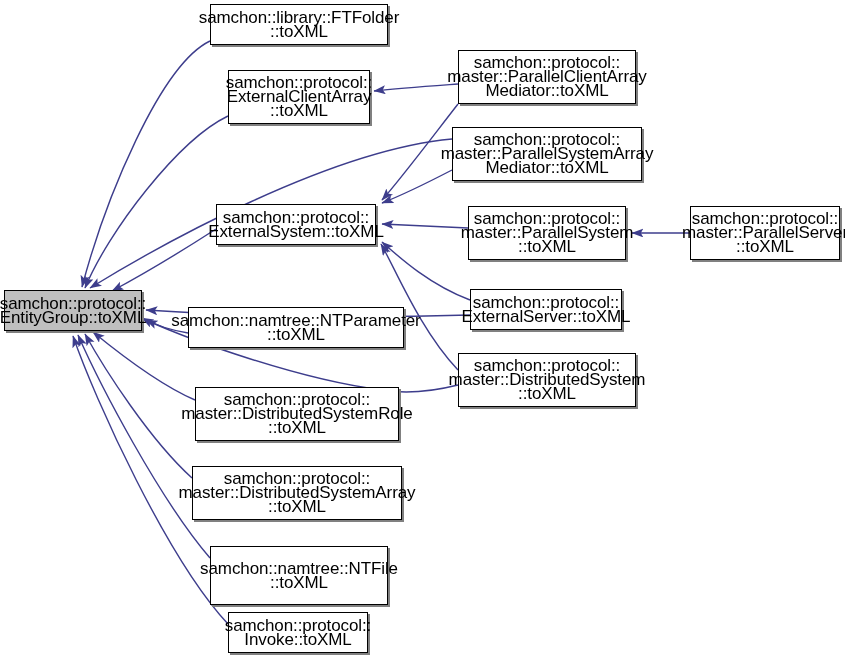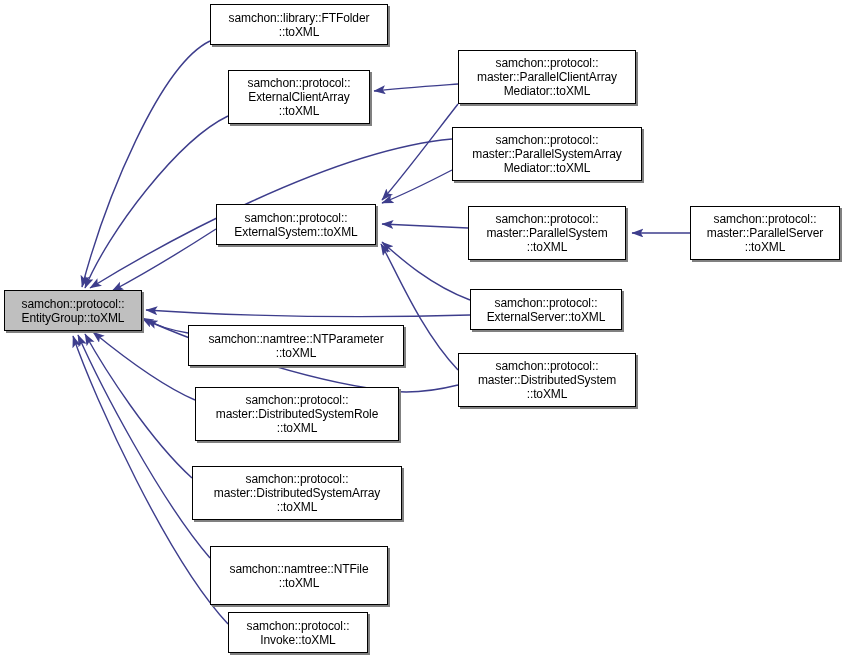--- a/index.html
+++ b/index.html
@@ -33,21 +33,21 @@
     align-items: center;
     justify-content: center;
     text-align: center;
     z-index: 5;
   }
   .node-box.highlight {
     background: #bfbfbf;
   }
   .node-label {
     font-family: "Liberation Sans", sans-serif;
-    font-size: 12px;
+    font-size: 17px;
     line-height: 14px;
     color: #000000;
     white-space: pre-line;
     padding: 0 3px;
     letter-spacing: -0.1px;
   }
 </style>
 </head>
 <body>
 
@@ -121,21 +121,21 @@
       </div>
       <div class="node-box" style="left: 470px; top: 289px; width: 152px; height: 41px;">
         <span class="node-label">samchon::protocol::
 ExternalServer::toXML</span>
       </div>
       <div class="node-box" style="left: 458px; top: 353px; width: 178px; height: 54px;">
         <span class="node-label">samchon::protocol::
 master::DistributedSystem
 ::toXML</span>
       </div>
-      <div class="node-box" style="left: 188px; top: 325px; width: 216px; height: 41px;">
+      <div class="node-box" style="left: 188px; top: 307px; width: 216px; height: 41px;">
         <span class="node-label">samchon::namtree::NTParameter
 ::toXML</span>
       </div>
       <div class="node-box" style="left: 195px; top: 387px; width: 204px; height: 54px;">
         <span class="node-label">samchon::protocol::
 master::DistributedSystemRole
 ::toXML</span>
       </div>
       <div class="node-box" style="left: 192px; top: 466px; width: 210px; height: 54px;">
         <span class="node-label">samchon::protocol::

